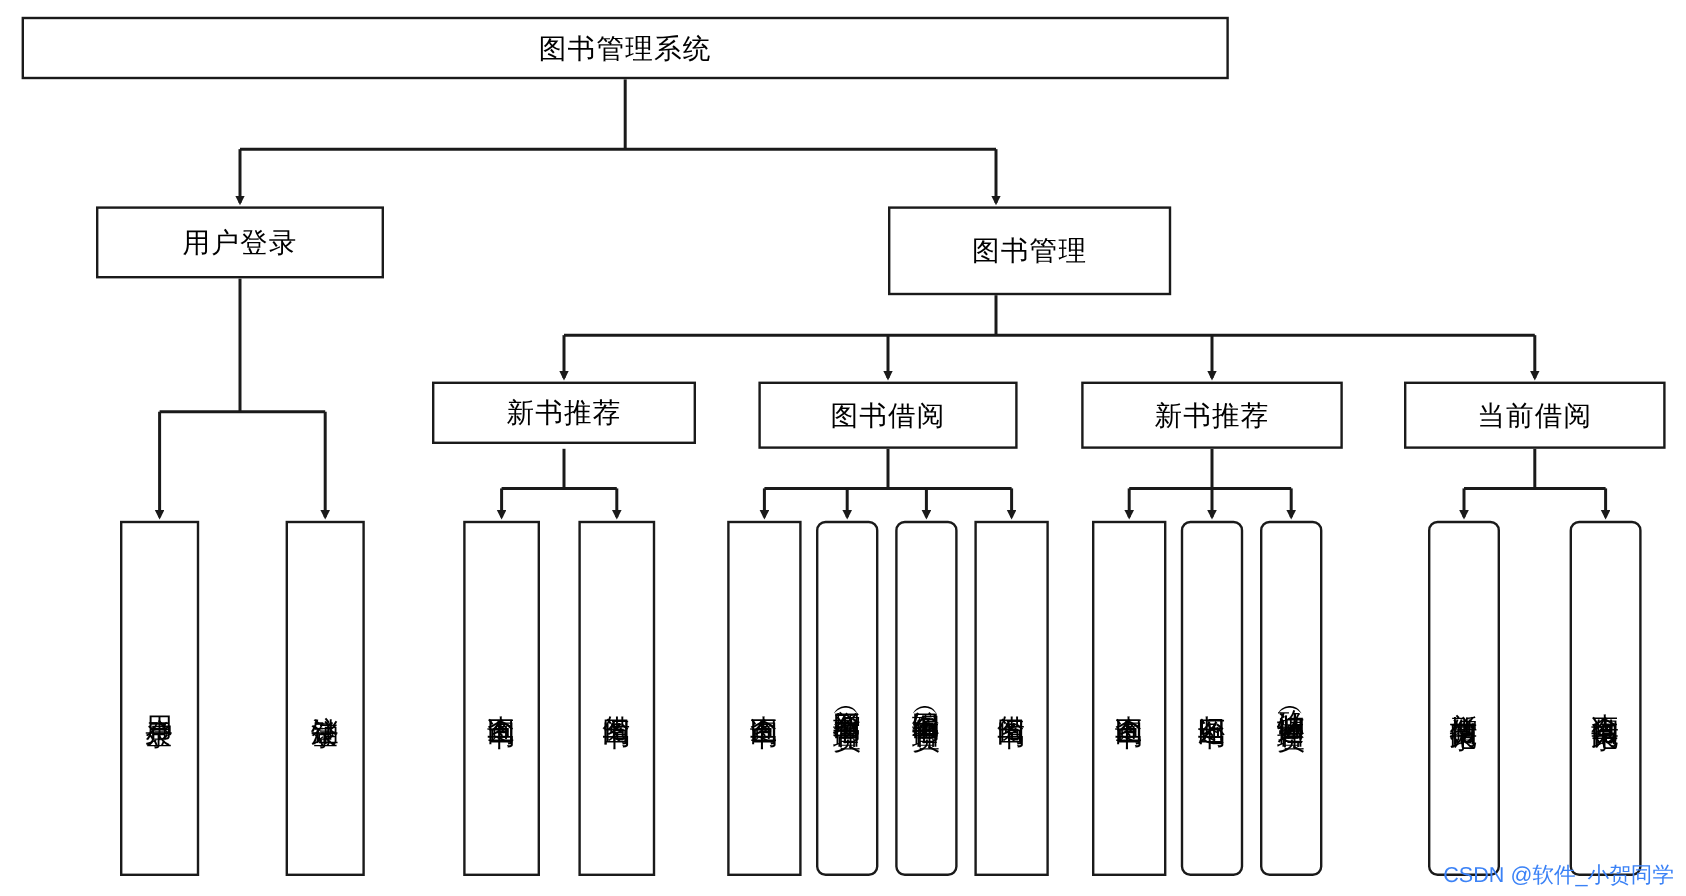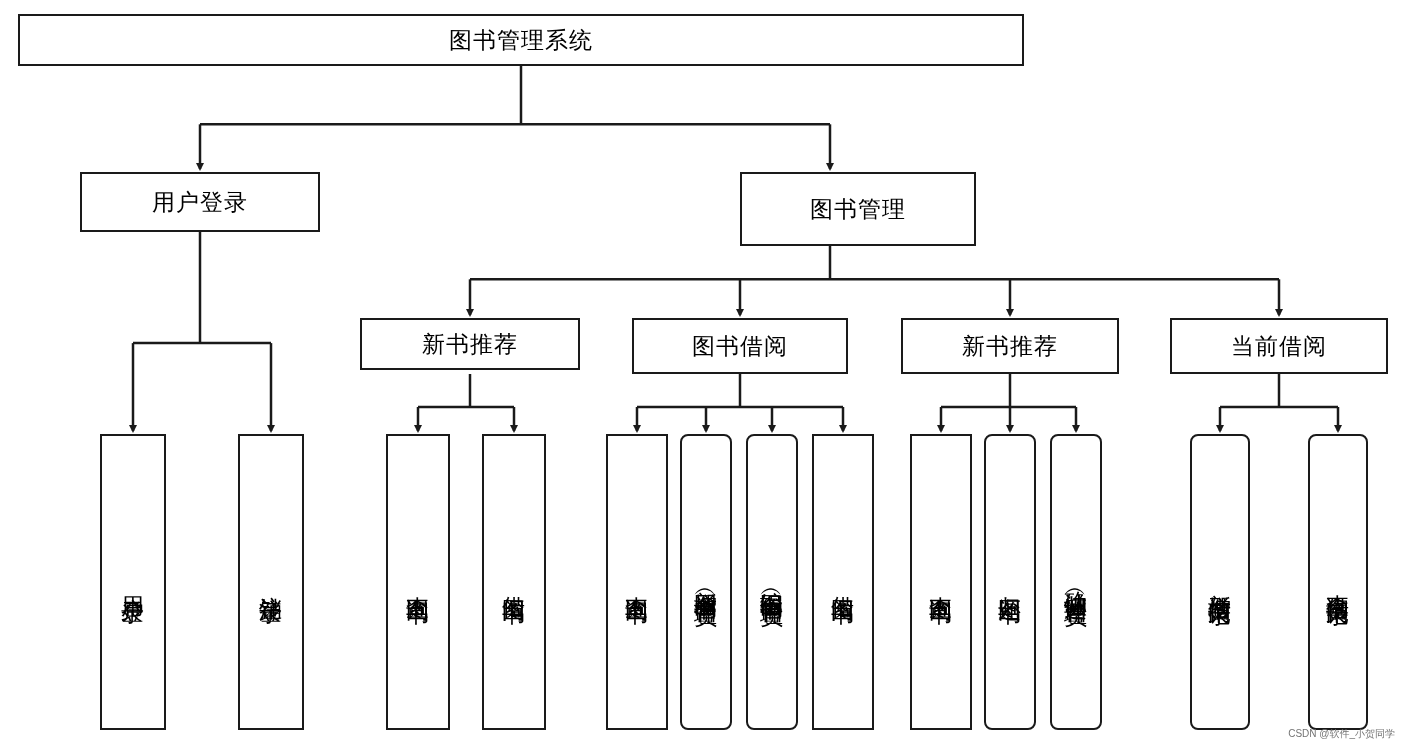--- a/index.html
+++ b/index.html
@@ -51,22 +51,22 @@
     white-space: nowrap;
     text-align: center;
   }
   .node.rounded {
     border-radius: 8px;
   }
   .watermark {
     position: absolute;
     right: 10px;
     bottom: 6px;
-    font-size: 10px;
-    color: #737373;
+    font-size: 18px;
+    color: #3b82f6;
     z-index: 5;
   }
 </style>
 </head>
 <body>
 
 <div id="canvas">
   <svg id="edges" viewBox="0 0 1405 747">
     <defs>
       <marker id="arrow" markerWidth="10" markerHeight="10" refX="6" refY="4" orient="auto" markerUnits="userSpaceOnUse">

